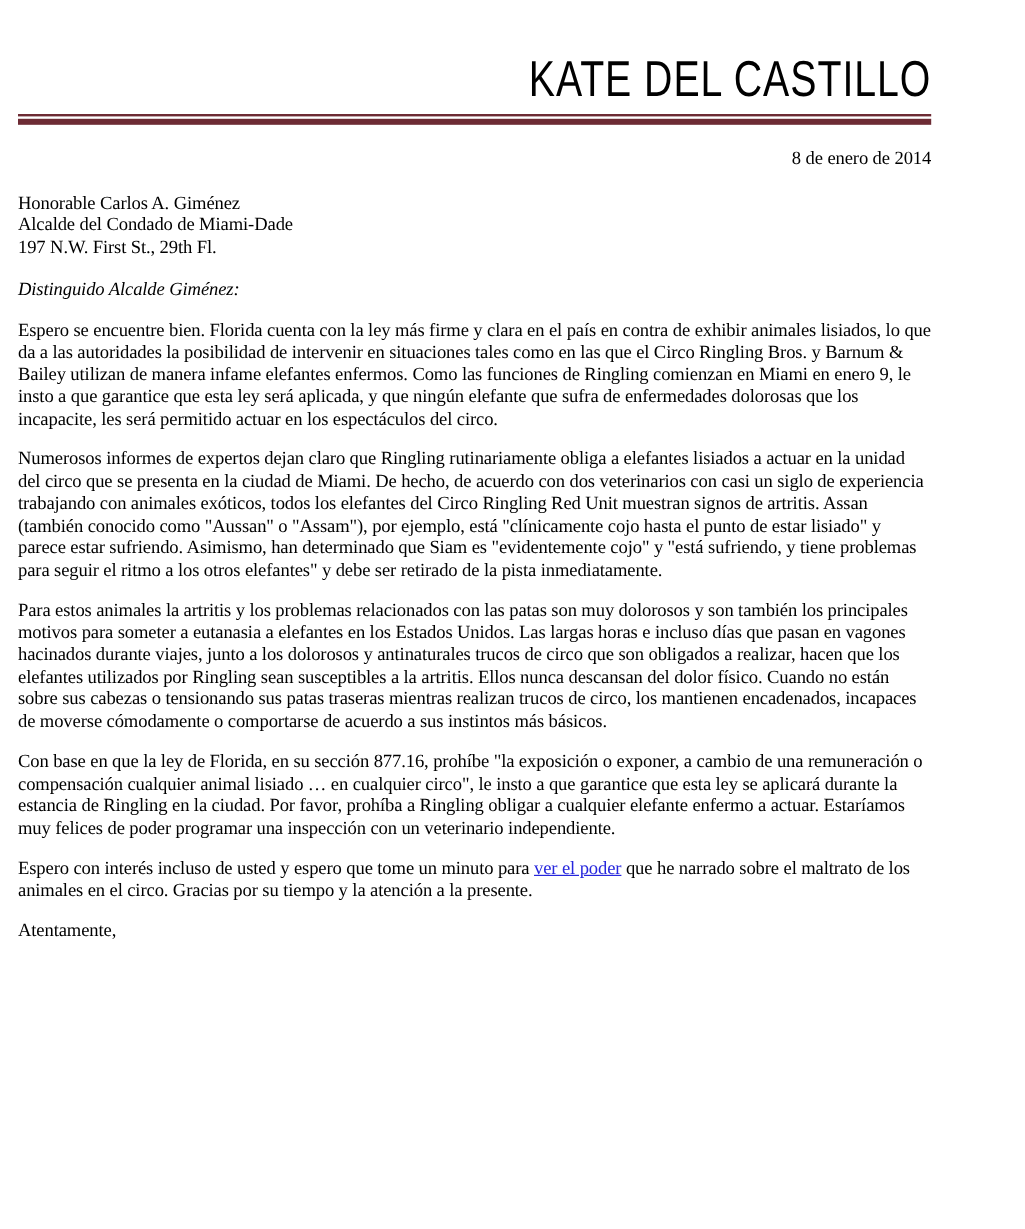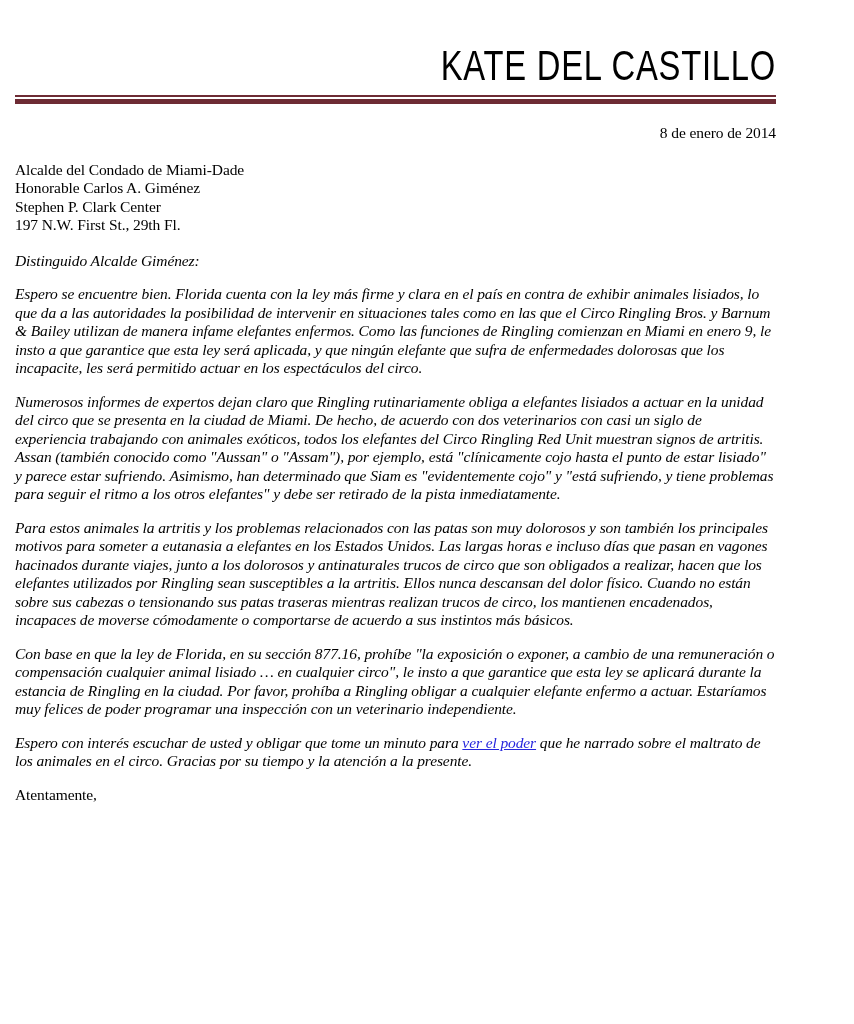--- a/index.html
+++ b/index.html
@@ -31,21 +31,21 @@
   }
   .lh-rule{
     margin-top:7px;
     height:2px;
     border-top:2px solid var(--rule,#6d2b34);
     border-bottom:5px solid var(--rule,#6d2b34);
   }
   .date{margin-top:20px;text-align:right;}
   .recipient{margin-top:18px;}
   .salutation{margin-top:17px;font-style:italic;}
-  .body-p{margin:15px 0 0 0;font-style:italic;}
+  .body-p{margin:15px 0 0 0;}
   .video-link{
     color:var(--link,#2626dd);
     text-decoration:underline;
     cursor:pointer;
   }
   .valediction{margin-top:15px;}
   .signature-block{
     position:absolute;
     top:836px;left:18px;
     width:170px;height:160px;
@@ -63,34 +63,33 @@
   <div class="letterhead">
     <div class="lh-name">
       <span class="lh-name-inner">KATE DEL CASTILLO</span>
     </div>
     <div class="lh-rule"></div>
   </div>
 
   <div class="date">8 de enero de 2014</div>
 
   <div class="recipient">
+    <div>Honorable Carlos A. Giménez</div>
     <div>Alcalde del Condado de Miami-Dade</div>
-    <div>Honorable Carlos A. Giménez</div>
-    <div>Stephen P. Clark Center</div>
     <div>197 N.W. First St., 29th Fl.</div>
   </div>
 
   <div class="salutation">Distinguido Alcalde Giménez:</div>
 
   <p class="body-p">Espero se encuentre bien. Florida cuenta con la ley más firme y clara en el país en contra de exhibir animales lisiados, lo que da a las autoridades la posibilidad de intervenir en situaciones tales como en las que el Circo Ringling Bros. y Barnum &amp; Bailey utilizan de manera infame elefantes enfermos. Como las funciones de Ringling comienzan en Miami en enero 9, le insto a que garantice que esta ley será aplicada, y que ningún elefante que sufra de enfermedades dolorosas que los incapacite, les será permitido actuar en los espectáculos del circo.</p>
   <p class="body-p">Numerosos informes de expertos dejan claro que Ringling rutinariamente obliga a elefantes lisiados a actuar en la unidad del circo que se presenta en la ciudad de Miami. De hecho, de acuerdo con dos veterinarios con casi un siglo de experiencia trabajando con animales exóticos, todos los elefantes del Circo Ringling Red Unit muestran signos de artritis. Assan (también conocido como "Aussan" o "Assam"), por ejemplo, está "clínicamente cojo hasta el punto de estar lisiado" y parece estar sufriendo. Asimismo, han determinado que Siam es "evidentemente cojo" y "está sufriendo, y tiene problemas para seguir el ritmo a los otros elefantes" y debe ser retirado de la pista inmediatamente.</p>
   <p class="body-p">Para estos animales la artritis y los problemas relacionados con las patas son muy dolorosos y son también los principales motivos para someter a eutanasia a elefantes en los Estados Unidos. Las largas horas e incluso días que pasan en vagones hacinados durante viajes, junto a los dolorosos y antinaturales trucos de circo que son obligados a realizar, hacen que los elefantes utilizados por Ringling sean susceptibles a la artritis. Ellos nunca descansan del dolor físico. Cuando no están sobre sus cabezas o tensionando sus patas traseras mientras realizan trucos de circo, los mantienen encadenados, incapaces de moverse cómodamente o comportarse de acuerdo a sus instintos más básicos.</p>
   <p class="body-p">Con base en que la ley de Florida, en su sección 877.16, prohíbe "la exposición o exponer, a cambio de una remuneración o compensación cualquier animal lisiado … en cualquier circo", le insto a que garantice que esta ley se aplicará durante la estancia de Ringling en la ciudad. Por favor, prohíba a Ringling obligar a cualquier elefante enfermo a actuar. Estaríamos muy felices de poder programar una inspección con un veterinario independiente.</p>
 
-  <p class="body-p"><span>Espero con interés escuchar de usted y obligar que tome un minuto para </span><a class="video-link" href="#">ver el poder</a><span> que he narrado sobre el maltrato de los animales en el circo. Gracias por su tiempo y la atención a la presente.</span></p>
+  <p class="body-p"><span>Espero con interés incluso de usted y espero que tome un minuto para </span><a class="video-link" href="#">ver el poder</a><span> que he narrado sobre el maltrato de los animales en el circo. Gracias por su tiempo y la atención a la presente.</span></p>
 
   <div class="valediction">Atentamente,</div>
 
   <div class="signature-block">
     <svg viewBox="0 0 175 170" width="166" height="161">
       <g fill="none" stroke="#0a0a0a" stroke-width="4" stroke-linecap="round" stroke-linejoin="round">
         <path d="M70 12 C46 28 28 62 25 95 C23 112 26 126 33 131"></path>
         <path d="M50 124 C54 78 62 22 76 13 C87 6 85 48 71 102 C66 120 62 130 70 127 C78 123 84 114 90 117"></path>
         <path d="M88 122 C91 72 99 20 113 13 C124 7 120 55 106 116 C99 145 95 160 101 163 C106 165 112 153 116 144"></path>
         <path d="M151 28 C150 60 139 108 126 146 C122 158 118 166 115 164"></path>

